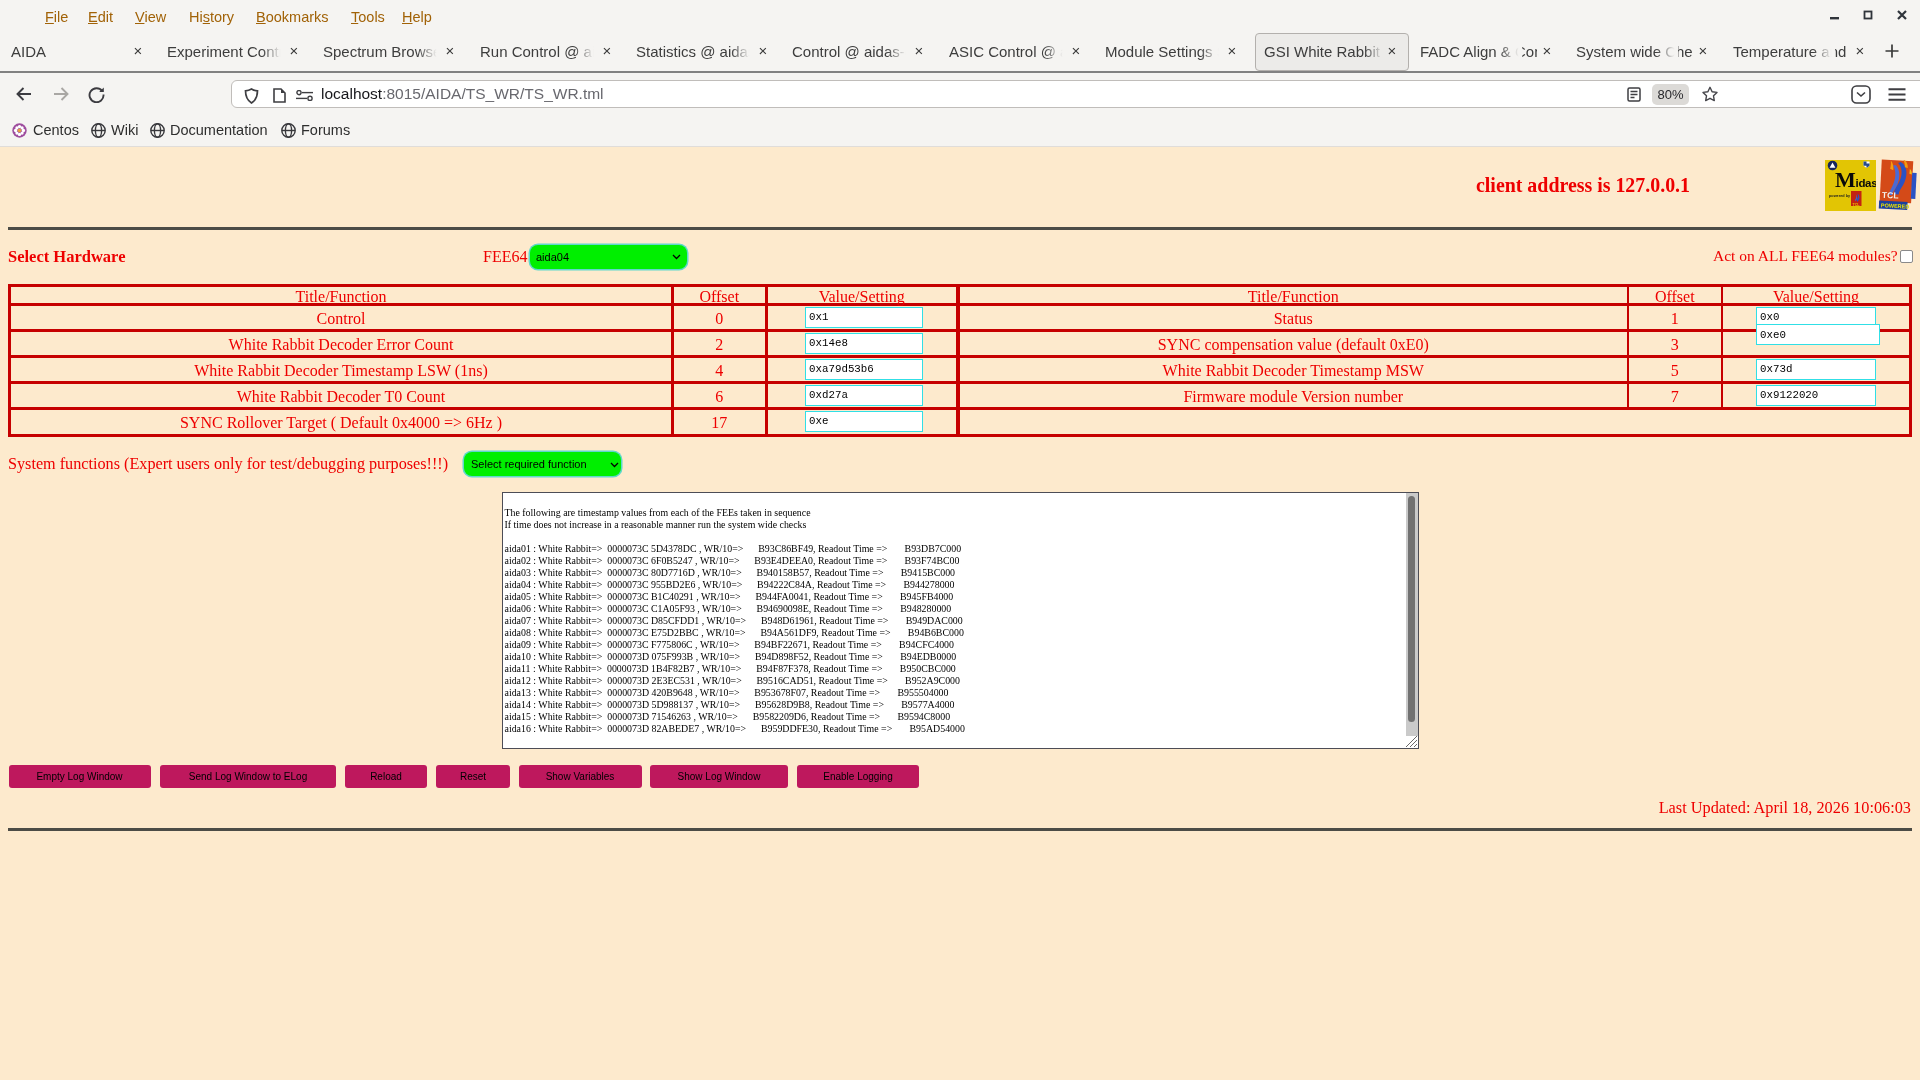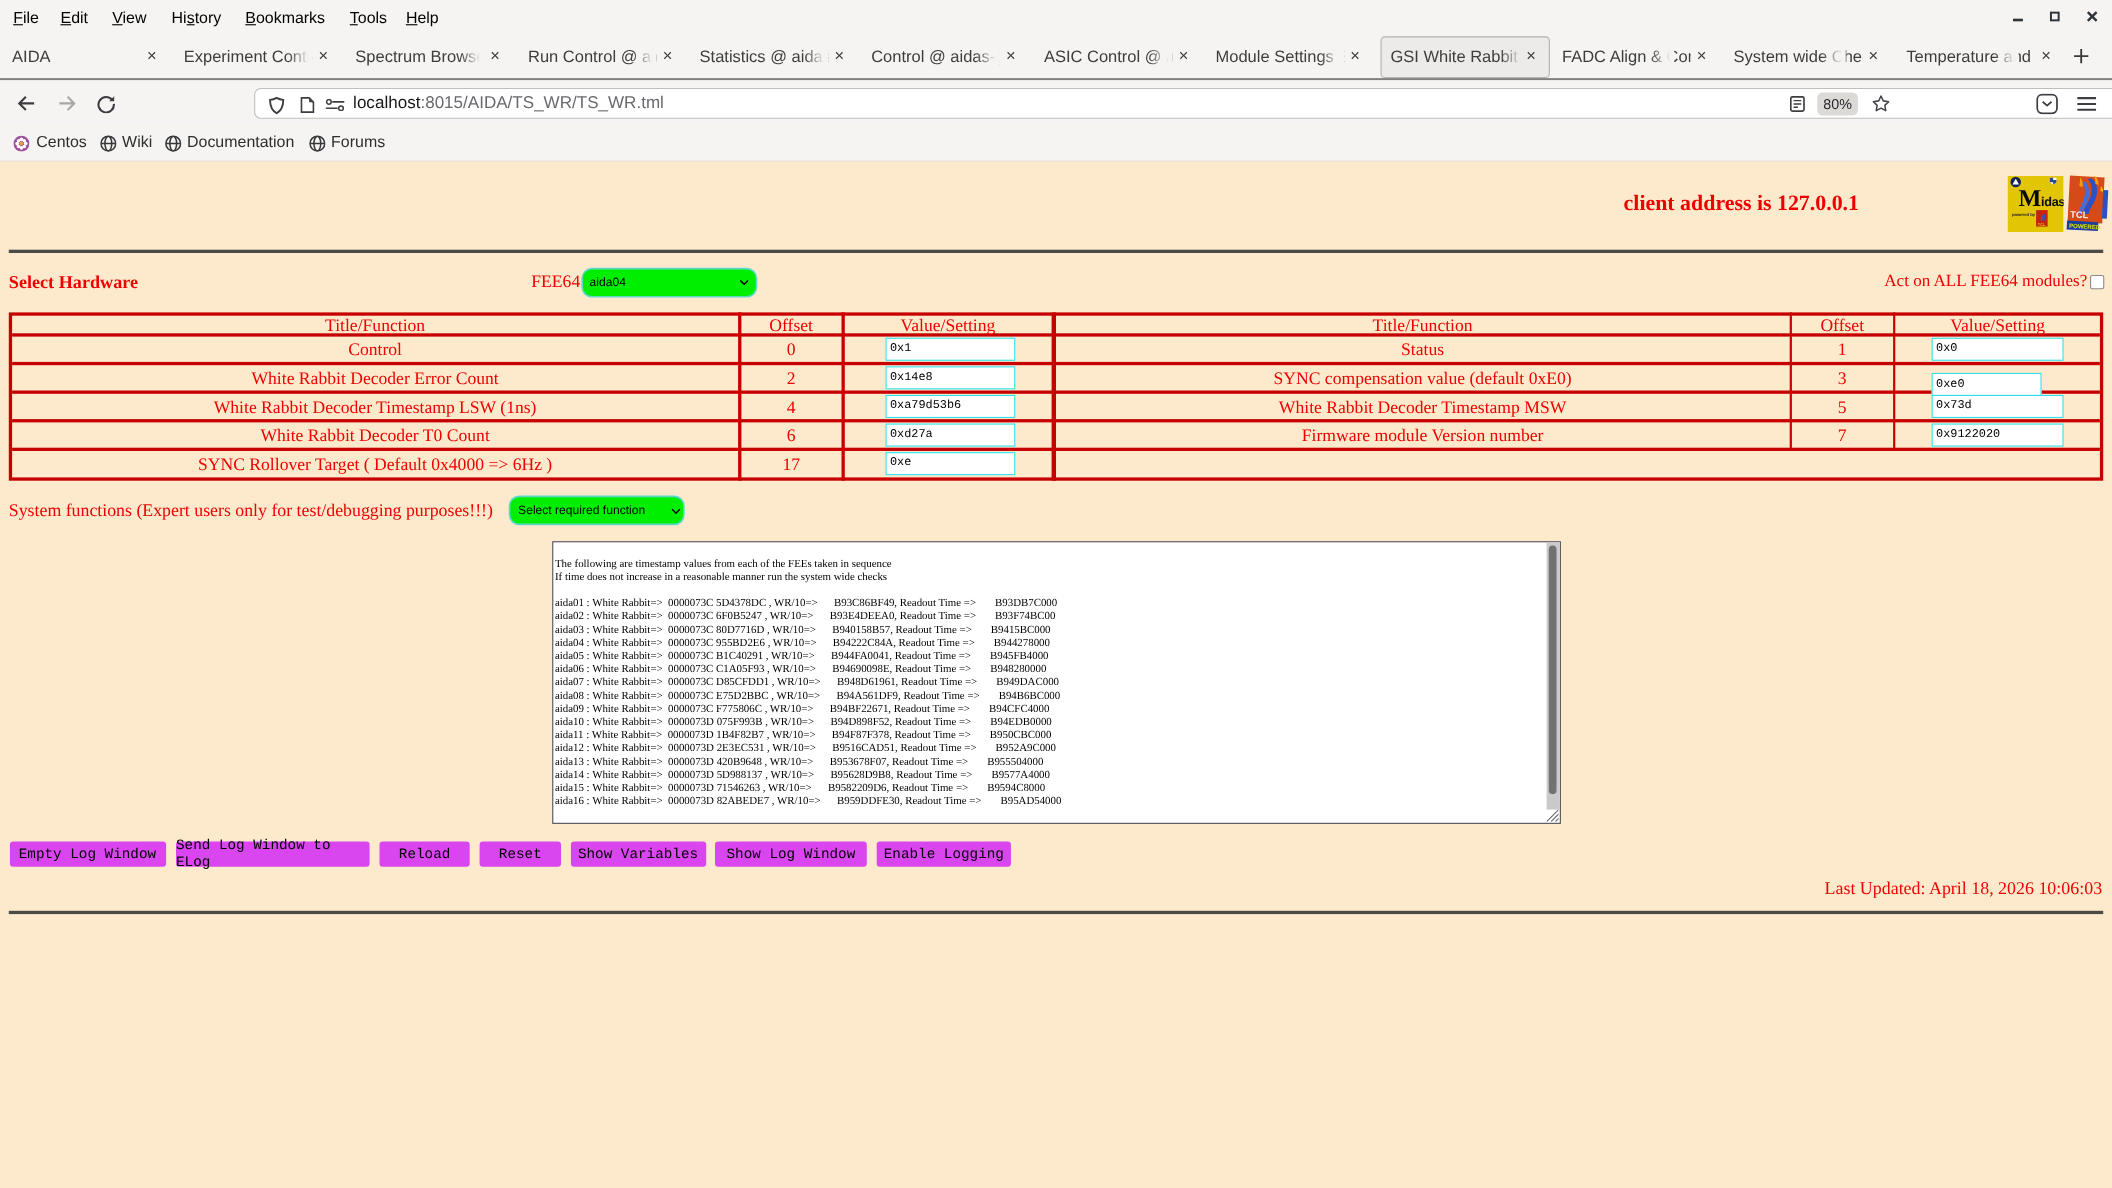--- a/index.html
+++ b/index.html
@@ -1,40 +1,40 @@
 <!DOCTYPE html>
 <html><head>
 <meta charset="utf-8">
 <style>
   html,body{margin:0;padding:0;}
   body{width:1920px;height:1080px;background:#fdeacd;font-family:"Liberation Sans",sans-serif;overflow:hidden;position:relative;}
   .abs{position:absolute;}
   
   #menubar{position:absolute;left:0;top:0;width:1920px;height:30px;background:#f5f4f2;}
-  .menuitem{position:absolute;top:8.5px;font-size:14.5px;color:#000000;}
+  .menuitem{position:absolute;top:8.5px;font-size:14.5px;color:#a16207;margin-left:33px;}
   #tabbar{position:absolute;left:0;top:30px;width:1920px;height:42px;background:#f5f4f2;}
   #tabdivider{position:absolute;left:0;top:70.5px;width:1920px;height:2px;background:#818181;}
   .tab{position:absolute;top:0;height:42px;}
   .tabtitle{position:absolute;left:11px;top:12.5px;width:117px;height:19px;font-size:15px;color:#3d3d3d;white-space:nowrap;overflow:hidden;}
   .tabfade{position:absolute;left:106px;top:12.5px;width:22px;height:19px;background:linear-gradient(to right,rgba(245,244,242,0),#f5f4f2 85%);}
   .tabx{position:absolute;left:130px;top:13px;width:16px;height:16px;color:#3a3a3a;font-size:15px;line-height:16px;text-align:center;}
   #activetab{position:absolute;left:1255px;top:3px;width:152px;height:36px;background:#ecebe9;border:1px solid #b3b0ad;border-radius:4px;}
   #navbar{position:absolute;left:0;top:72.5px;width:1920px;height:43px;background:#f5f4f2;}
   #urlbar{position:absolute;left:231px;top:79.5px;width:1750px;height:28px;background:#fff;border:1px solid #c0bdba;border-radius:6px;box-sizing:border-box;}
   #bookmarksbar{position:absolute;left:0;top:115.5px;width:1920px;height:31px;background:#f5f4f2;border-bottom:1px solid #e0ddda;box-sizing:border-box;}
   .bmtext{position:absolute;top:6.5px;font-size:14.5px;color:#2e2e2e;}
   
   #page{position:absolute;left:0;top:0;width:1920px;height:1080px;}
   #pagebg{position:absolute;left:0;top:146.5px;width:1920px;height:933.5px;background:#fdeacd;}
   .ser{font-family:"Liberation Serif",serif;color:#ee0000;}
   .rline{position:absolute;background:#c60000;}
   .cell{position:absolute;display:flex;align-items:center;justify-content:center;font-family:"Liberation Serif",serif;font-size:16px;color:#ee0000;white-space:nowrap;}
   .tinput{position:absolute;background:#fff;border:1.5px solid #30dfe6;box-sizing:border-box;font-family:"Liberation Mono",monospace;font-size:10.8px;color:#000;display:flex;align-items:center;padding-left:3px;}
   .greensel{position:absolute;background:#00ef00;border-radius:8px;box-shadow:0 0 0 1.5px #5fd8cc;display:flex;align-items:center;font-size:11px;color:#000;}
-  .btn{position:absolute;top:764.5px;height:23px;background:#d946ef;border-radius:3px;display:flex;align-items:center;justify-content:center;font-size:13px;color:#000;font-family:Liberation Mono, monospace;}
+  .btn{position:absolute;top:764.5px;height:23px;background:#be185d;border-radius:3px;display:flex;align-items:center;justify-content:center;font-size:10px;color:#000;}
 </style>
 </head>
 <body>
 
 <div id="menubar">
   <span class="menuitem" style="left:12px"><u>F</u>ile</span>
   <span class="menuitem" style="left:55px"><u>E</u>dit</span>
   <span class="menuitem" style="left:102px"><u>V</u>iew</span>
   <span class="menuitem" style="left:156px">Hi<u>s</u>tory</span>
   <span class="menuitem" style="left:223px"><u>B</u>ookmarks</span>
@@ -287,21 +287,21 @@
   <div class="cell" style="left:960px;top:359.5px;width:666.5px;height:22px">White Rabbit Decoder Timestamp MSW</div>
   <div class="cell" style="left:1629px;top:359.5px;width:91.5px;height:22px">5</div>
   <div class="cell" style="left:960px;top:385.5px;width:666.5px;height:22px">Firmware module Version number</div>
   <div class="cell" style="left:1629px;top:385.5px;width:91.5px;height:22px">7</div>
   <div class="tinput" style="left:805px;top:306.5px;width:118px;height:21px">0x1</div>
   <div class="tinput" style="left:805px;top:332.5px;width:118px;height:21px">0x14e8</div>
   <div class="tinput" style="left:805px;top:358.5px;width:118px;height:21px">0xa79d53b6</div>
   <div class="tinput" style="left:805px;top:384.5px;width:118px;height:21px">0xd27a</div>
   <div class="tinput" style="left:805px;top:410.5px;width:118px;height:21px">0xe</div>
   <div class="tinput" style="left:1756px;top:306.5px;width:120px;height:21px">0x0</div>
-  <div class="tinput" style="left:1756px;top:339px;width:100px;height:21px">0xe0</div>
+  <div class="tinput" style="left:1756px;top:324px;width:124px;height:21px">0xe0</div>
   <div class="tinput" style="left:1756px;top:358.5px;width:120px;height:21px">0x73d</div>
   <div class="tinput" style="left:1756px;top:384.5px;width:120px;height:21px">0x9122020</div>
   </div>
 
   <div class="abs ser" style="left:8px;top:455px;font-size:16.2px">System functions (Expert users only for test/debugging purposes!!!)</div>
   <div class="greensel" style="left:464px;top:452px;width:157px;height:24px">
     <span style="margin-left:7px">Select required function</span>
     <svg class="abs" style="left:146px;top:10px" width="9" height="6" viewBox="0 0 9 6">
         <path d="M1 1 L4.5 4.5 L8 1" stroke="#000" stroke-width="1.3" fill="none"></path>
       </svg>

